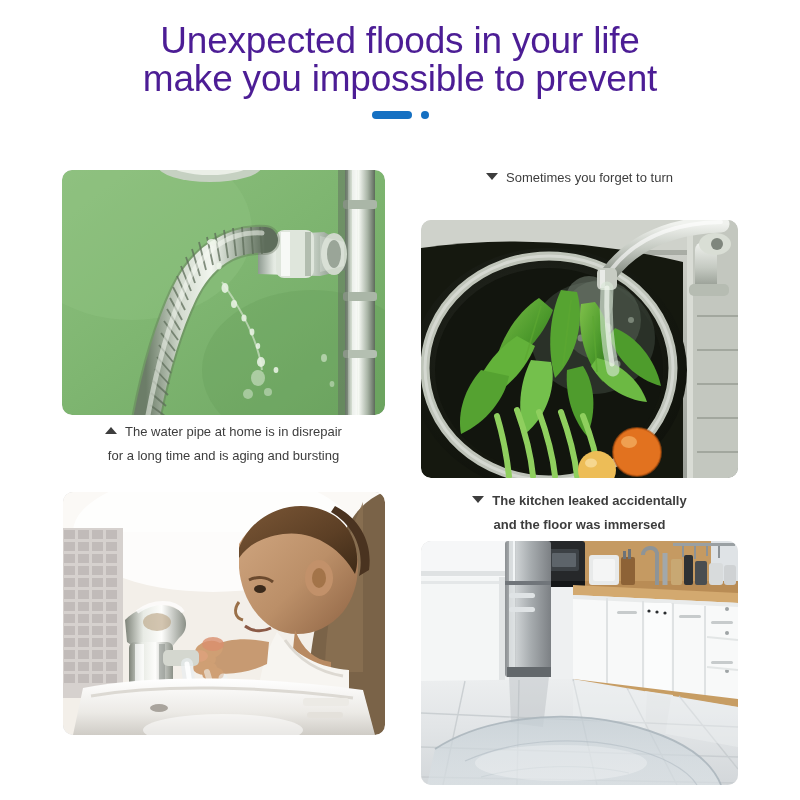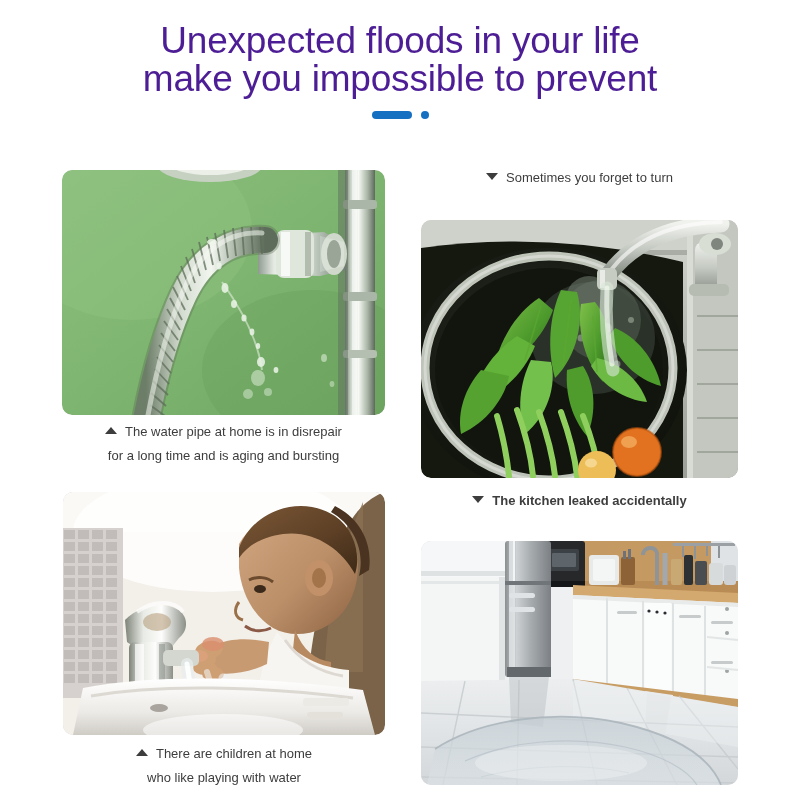--- a/index.html
+++ b/index.html
@@ -513,26 +513,20 @@
         <path d="M20 196 C 90 182, 200 184, 300 198 L 312 243 L 10 243 Z" fill="url(#gbasinw)"></path>
         <path d="M28 204 C 96 192, 196 194, 290 206" stroke="#dcd9d3" stroke-width="3" fill="none"></path>
         <ellipse cx="96" cy="216" rx="9" ry="4" fill="#a9a49d"></ellipse>
         <rect x="240" y="206" width="46" height="8" rx="3" fill="#eceae5"></rect>
         <rect x="244" y="220" width="36" height="6" rx="3" fill="#e4e1db"></rect>
         <ellipse cx="160" cy="238" rx="80" ry="16" fill="#ffffff" opacity="0.55"></ellipse>
       </g>
     </svg>
   </div>
 
-  <div class="caption" id="caption-child">
-    <span class="cap-line">
-      <span class="cap-marker up"></span><span>There are children at home</span>
-    </span>
-    <span class="cap-line">who like playing with water</span>
-  </div>
 
   <div class="photo" id="photo-kitchen">
     <svg viewBox="0 0 317 244" preserveAspectRatio="xMidYMid slice">
       <defs>
         <linearGradient id="gfloor" x1="0" y1="0" x2="0" y2="1">
           <stop offset="0%" stop-color="#eceeef"></stop>
           <stop offset="45%" stop-color="#e2e5e7"></stop>
           <stop offset="100%" stop-color="#d3d7da"></stop>
         </linearGradient>
         <linearGradient id="gfridge" x1="0" y1="0" x2="1" y2="0">
@@ -668,15 +662,16 @@
         <path d="M60 236 C 106 224, 162 222, 208 232" stroke="#c6ced3" stroke-width="1" fill="none" opacity="0.7"></path>
         <ellipse cx="140" cy="222" rx="86" ry="18" fill="#ffffff" opacity="0.28"></ellipse>
       </g>
     </svg>
   </div>
 
   <div class="caption" id="caption-kitchen">
     <span class="cap-line">
       <span class="cap-marker down"></span><span>The kitchen leaked accidentally</span>
     </span>
+    <span class="cap-line">and the floor was immersed</span>
   </div>
 
 </div>
 
 </body></html>

